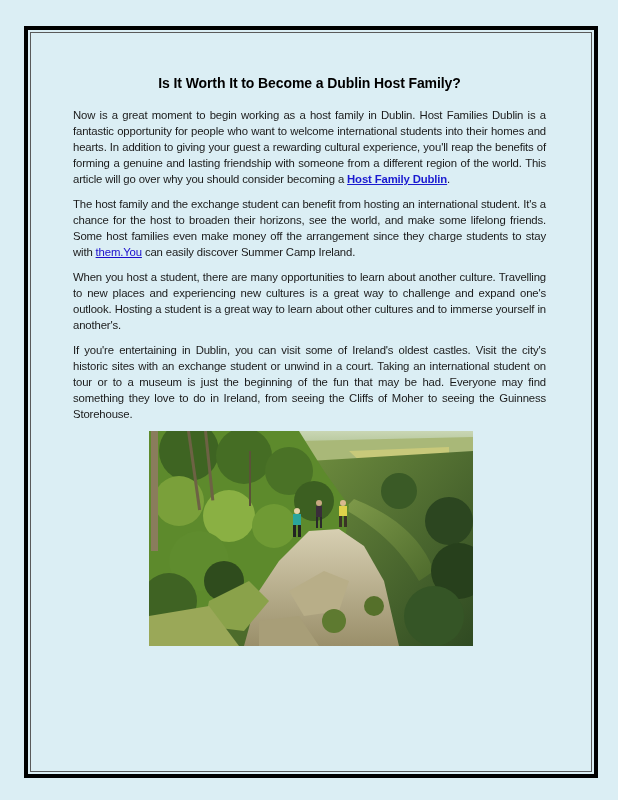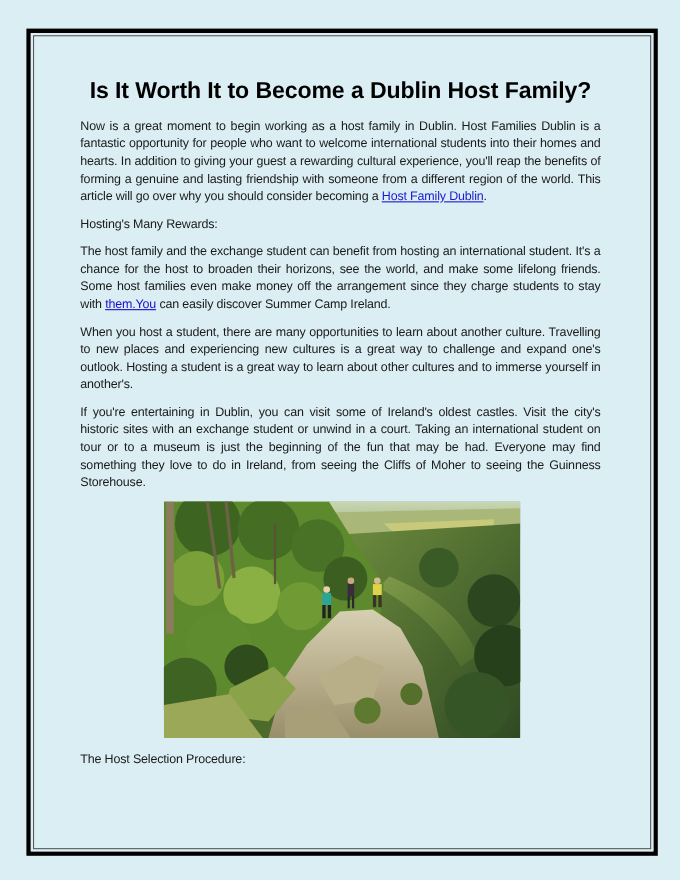--- a/index.html
+++ b/index.html
@@ -36,21 +36,21 @@
     }
     .page {
       position: absolute;
       left: 73px;
       top: 72px;
       width: 473px;
     }
     .title {
       font-family: "Liberation Sans", "DejaVu Sans", sans-serif;
       font-weight: bold;
-      font-size: 21px;
+      font-size: 14px;
       text-align: center;
       margin: 0 0 13px 0;
       line-height: 22px;
       color: #000;
       letter-spacing: -0.1px;
     }
     p {
       margin: 0 0 9px 0;
       font-size: 11.35px;
       line-height: 16px;
@@ -59,21 +59,21 @@
       word-spacing: 0px;
     }
     p.label {
       text-align: left;
     }
     a.link {
       color: #1a0dcc;
       text-decoration: underline;
     }
     a.link.bold {
-      font-weight: normal;
+      font-weight: bold;
       color: #1a1ad0;
     }
     .photo-wrap {
       text-align: center;
       margin: 5px 0 12px 0;
       height: 215px;
     }
     .photo {
       display: inline-block;
       width: 324px;
@@ -91,21 +91,20 @@
   <div class="frame-gap">
     <div class="frame-inner"></div>
   </div>
 </div>
 
 <div class="page">
   <h1 class="title">Is It Worth It to Become a Dublin Host Family?</h1>
 
   <p><span> Now is a great moment to begin working as a host family in Dublin. Host Families Dublin is a fantastic opportunity for people who want to welcome international students into their homes and hearts. In addition to giving your guest a rewarding cultural experience, you'll reap the benefits of forming a genuine and lasting friendship with someone from a different region of the world. This article will go over why you should consider becoming a </span><a class="link bold" href="#">Host Family Dublin</a><span>.</span></p>
 
-  <p class="label">Hosting's Many Rewards:</p>
 
   <p><span>The host family and the exchange student can benefit from hosting an international student. It's a chance for the host to broaden their horizons, see the world, and make some lifelong friends. Some host families even make money off the arrangement since they charge students to stay with </span><a class="link" href="#">them.You</a><span> can easily discover Summer Camp Ireland.</span></p>
 
   <p>When you host a student, there are many opportunities to learn about another culture. Travelling to new places and experiencing new cultures is a great way to challenge and expand one's outlook. Hosting a student is a great way to learn about other cultures and to immerse yourself in another's.</p>
 
   <p>If you're entertaining in Dublin, you can visit some of Ireland's oldest castles. Visit the city's historic sites with an exchange student or unwind in a court. Taking an international student on tour or to a museum is just the beginning of the fun that may be had. Everyone may find something they love to do in Ireland, from seeing the Cliffs of Moher to seeing the Guinness Storehouse.</p>
 
   <div class="photo-wrap">
     <div class="photo" title="hikers on a rocky wooded hillside above a green river valley">
       <svg width="324" height="215" viewBox="0 0 324 215" xmlns="http://www.w3.org/2000/svg">
@@ -183,14 +182,13 @@
           <circle cx="194" cy="72" r="3" fill="#d9b98f"></circle>
           <rect x="190" y="75" width="8" height="10" fill="#e0d24a"></rect>
           <rect x="190" y="85" width="3" height="11" fill="#3a3326"></rect>
           <rect x="195" y="85" width="3" height="11" fill="#3a3326"></rect>
         </g>
       </svg>
     </div>
   </div>
 
 
-  <p class="label">The Host Selection Procedure:</p>
 </div>
 
 </body></html>

